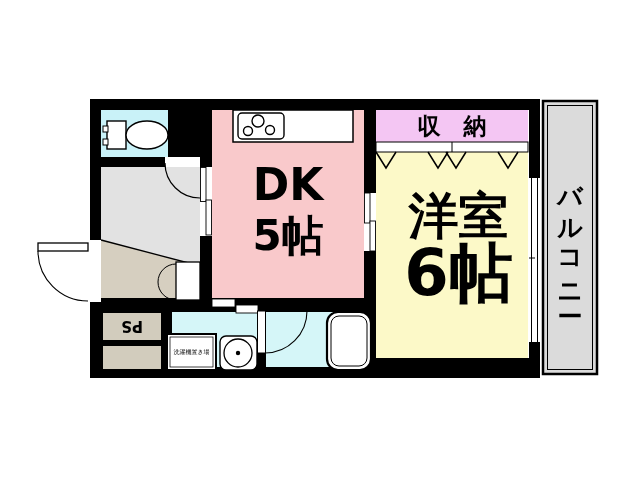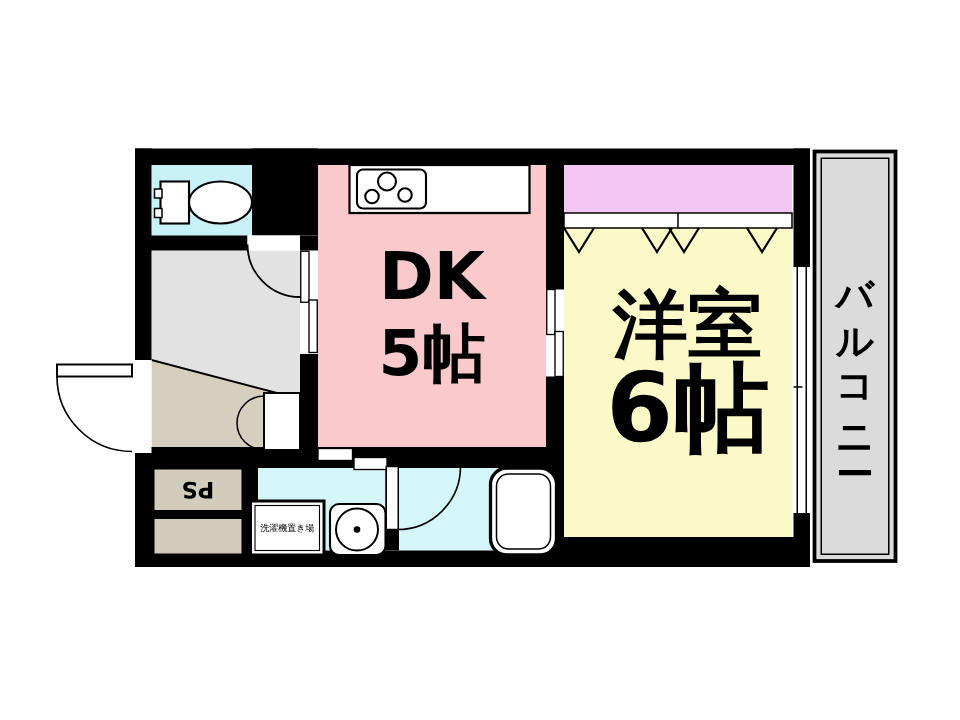--- a/index.html
+++ b/index.html
@@ -130,16 +130,17 @@
 </svg>
 
   <div class="lbl lbl-dk">
     <div class="l1">DK</div>
     <div class="l2">5帖</div>
   </div>
   <div class="lbl lbl-west">
     <div class="l1">洋室</div>
     <div class="l2">6帖</div>
   </div>
+  <div class="lbl lbl-closet">収　納</div>
   <div class="lbl lbl-balcony">バルコニー</div>
   <div class="lbl lbl-ps">PS</div>
   <div class="lbl lbl-laundry">洗濯機置き場</div>
 </div>
 
 </body></html>

